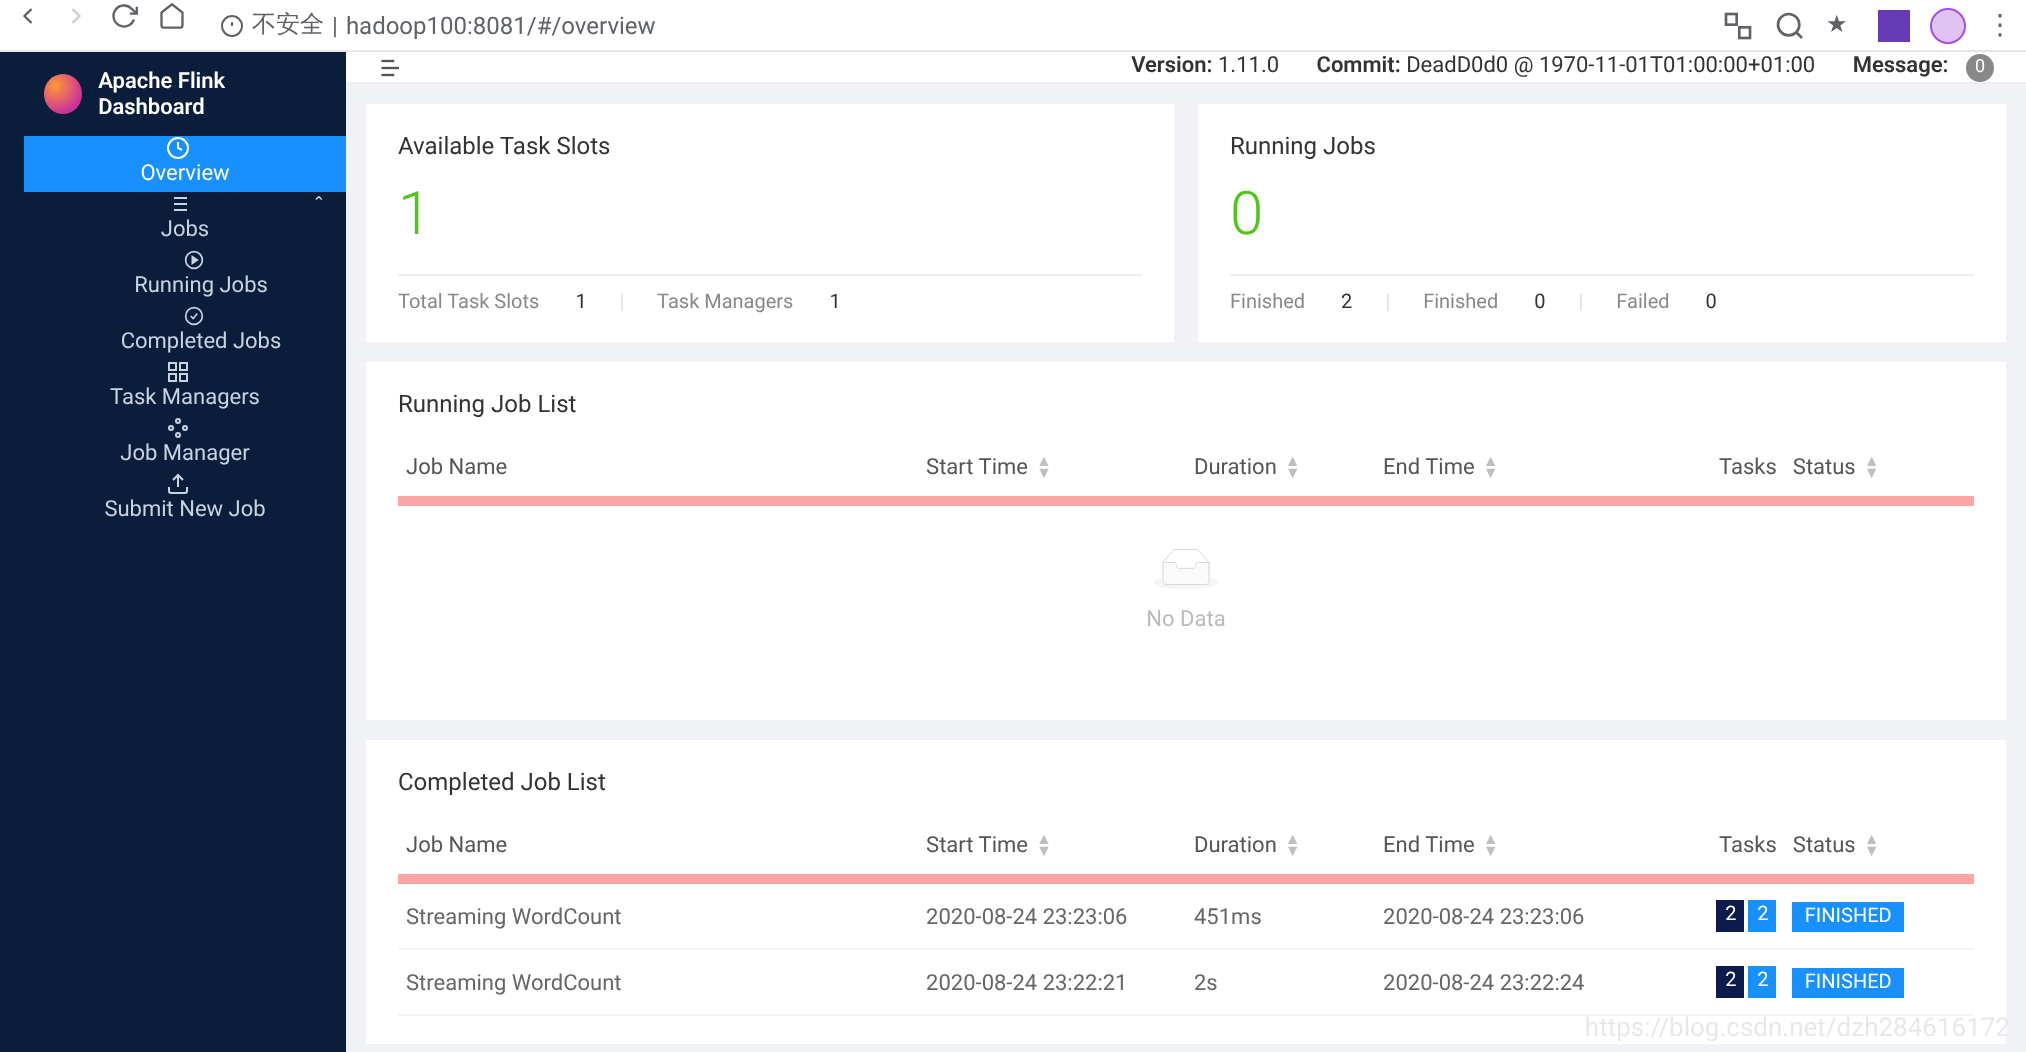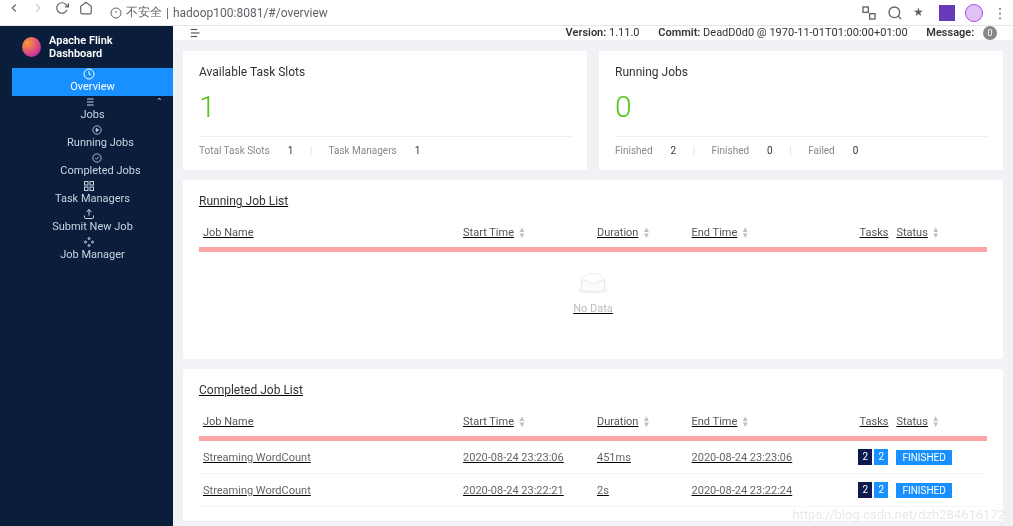--- a/index.html
+++ b/index.html
@@ -46,21 +46,21 @@
 .row { display: flex; gap: 12px; margin-bottom: 10px; }
 .card { background: #fff; padding: 14px 16px; font-size: 12px; }
 .card.half1 { flex: 0 0 calc(50% - 6px); }
 .card.half2 { flex: 0 0 calc(50% - 6px); }
 .card-title { font-size: 12px; color: #333; font-weight: 400; }
 .big-num { font-size: 30px; color: #52c41a; margin: 10px 0 12px; font-weight: 300; }
 .sub-stats { font-size: 10px; color: #888; border-top: 1px solid #eee; padding-top: 8px; }
 .sub-stats span { margin-right: 14px; }
 .sub-stats b { color: #333; font-weight: 400; margin-left: 4px; }
 
-.panel { background: #fff; margin-bottom: 10px; padding: 14px 16px; text-decoration: underline; }
+.panel { background: #fff; margin-bottom: 10px; padding: 14px 16px; }
 .panel-title { font-size: 12px; color: #333; margin-bottom: 10px; }
 .tbl { width: 100%; border-collapse: collapse; font-size: 11px; table-layout: fixed; }
 .tbl th { text-align: left; font-weight: 400; color: #555; padding: 8px 4px; border-bottom: 5px solid #fca5a5; position: relative; }
 .tbl th.col-job { width: 33%; }
 .tbl th.col-time { width: 17%; }
 .tbl th.col-dur { width: 12%; }
 .tbl th.col-tasks { width: 9%; text-align: right; }
 .tbl th.col-status { width: 12%; }
 .tbl td { padding: 8px 4px; color: #666; border-bottom: 1px solid #f5f5f5; }
 .sort { color: #bfbfbf; font-size: 8px; line-height: 6px; display: inline-block; vertical-align: middle; margin-left: 4px; }
@@ -181,37 +181,37 @@
               <rect x="14" y="3" width="7" height="7"></rect>
               <rect x="14" y="14" width="7" height="7"></rect>
               <rect x="3" y="14" width="7" height="7"></rect>
             </svg>
           </span>
         <span>Task Managers</span>
       </div>
       <div class="nav-item">
         <span class="nic">
             <svg viewBox="0 0 24 24" width="12" height="12" fill="none" stroke="currentColor" stroke-width="2">
-              <path d="M21 15v4a2 2 0 0 1-2 2H5a2 2 0 0 1-2-2v-4"></path>
-              <polyline points="17 8 12 3 7 8"></polyline>
-              <line x1="12" y1="3" x2="12" y2="15"></line>
-            </svg>
-          </span>
-        <span>Submit New Job</span>
-      </div>
-      <div class="nav-item">
-        <span class="nic">
-            <svg viewBox="0 0 24 24" width="12" height="12" fill="none" stroke="currentColor" stroke-width="2">
               <circle cx="12" cy="5" r="2"></circle>
               <circle cx="12" cy="19" r="2"></circle>
               <circle cx="5" cy="12" r="2"></circle>
               <circle cx="19" cy="12" r="2"></circle>
             </svg>
           </span>
         <span>Job Manager</span>
+      </div>
+      <div class="nav-item">
+        <span class="nic">
+            <svg viewBox="0 0 24 24" width="12" height="12" fill="none" stroke="currentColor" stroke-width="2">
+              <path d="M21 15v4a2 2 0 0 1-2 2H5a2 2 0 0 1-2-2v-4"></path>
+              <polyline points="17 8 12 3 7 8"></polyline>
+              <line x1="12" y1="3" x2="12" y2="15"></line>
+            </svg>
+          </span>
+        <span>Submit New Job</span>
       </div>
     </div>
   </div>
 
   <div class="main">
     <div class="topbar">
       <svg class="menu-ic" viewBox="0 0 24 24" fill="none" stroke="currentColor" stroke-width="2">
           <line x1="3" y1="6" x2="14" y2="6"></line>
           <line x1="3" y1="12" x2="18" y2="12"></line>
           <line x1="3" y1="18" x2="14" y2="18"></line>

